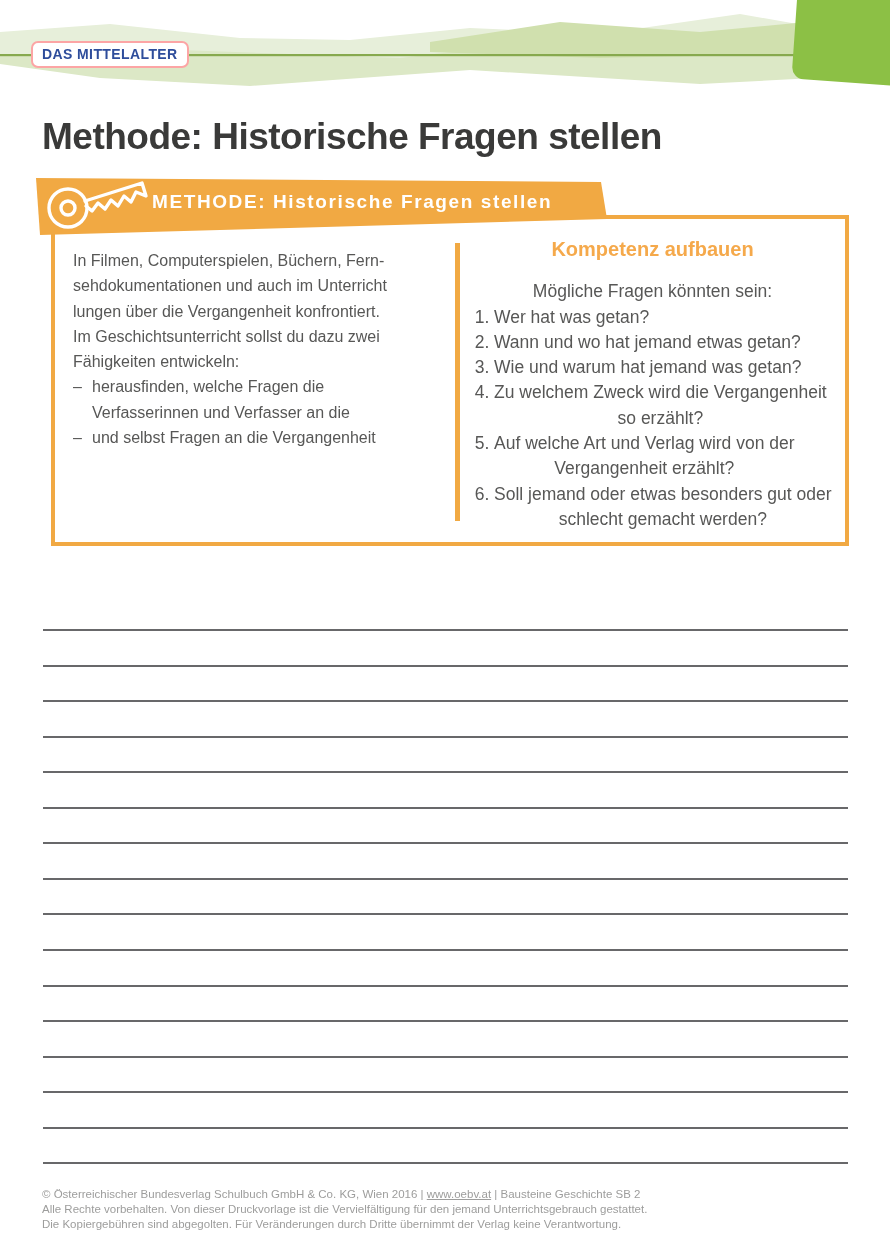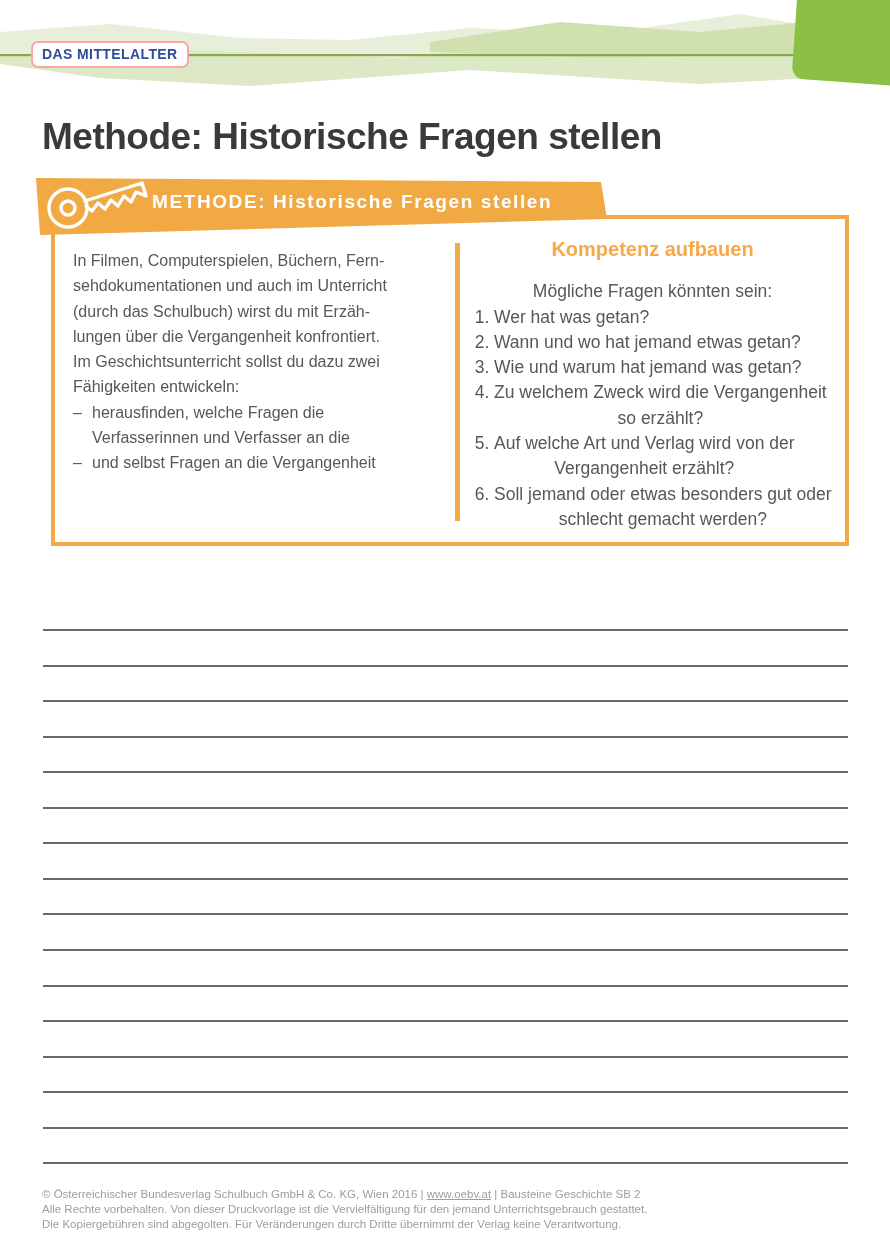--- a/index.html
+++ b/index.html
@@ -66,21 +66,20 @@
     </div>
   </div>
 
   <h1 class="page-title">Methode: Historische Fragen stellen</h1>
 
   <div class="info-box">
     <div class="left-col">
       <div id="para-lines">
           <div>In Filmen, Computerspielen, Büchern, Fern-</div>
           <div>sehdokumentationen und auch im Unterricht</div>
-          <div>(durch das Schulbuch) wirst du mit Erzäh-</div>
           <div>lungen über die Vergangenheit konfrontiert.</div>
           <div>Im Geschichtsunterricht sollst du dazu zwei</div>
           <div>Fähigkeiten entwickeln:</div>
         </div>
       <div id="bullets">
           <div class="bullet">
             <span class="dash">–</span>
             <div>
               <div>herausfinden, welche Fragen die</div>
               <div>Verfasserinnen und Verfasser an die</div>

